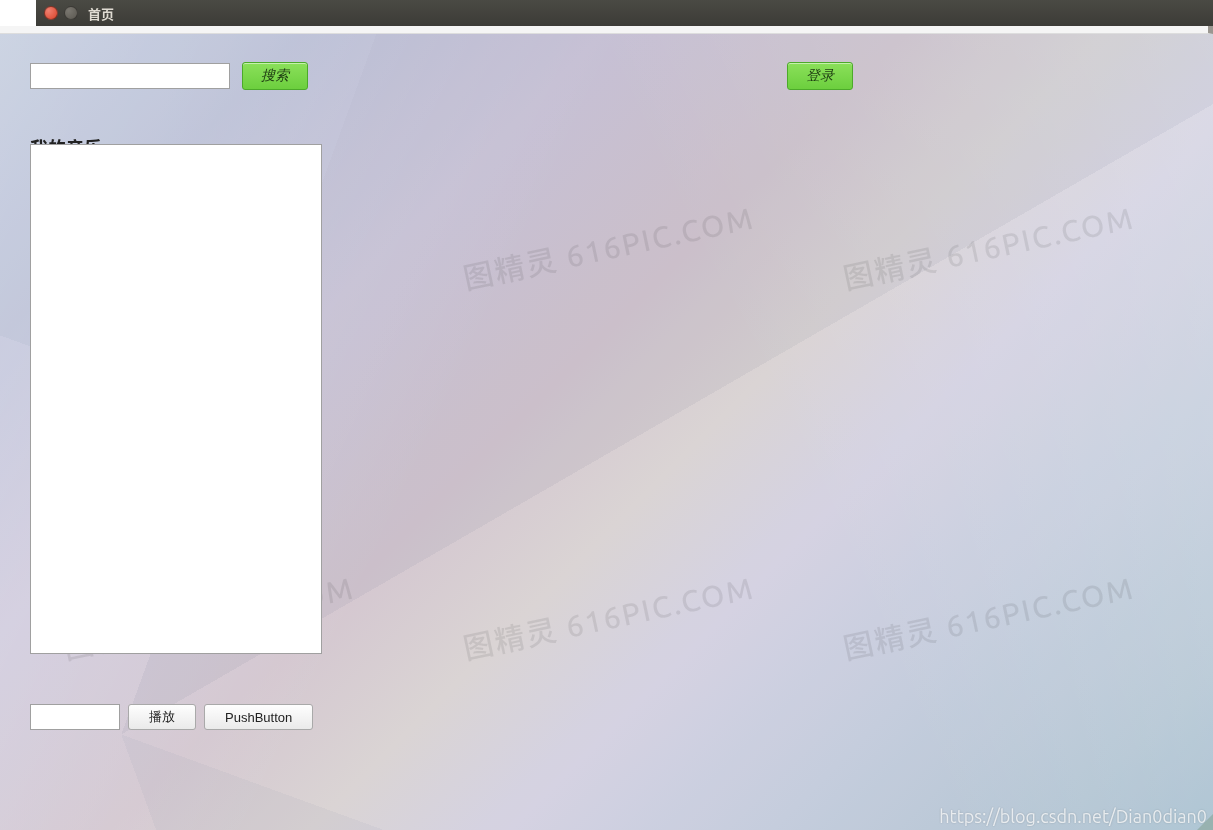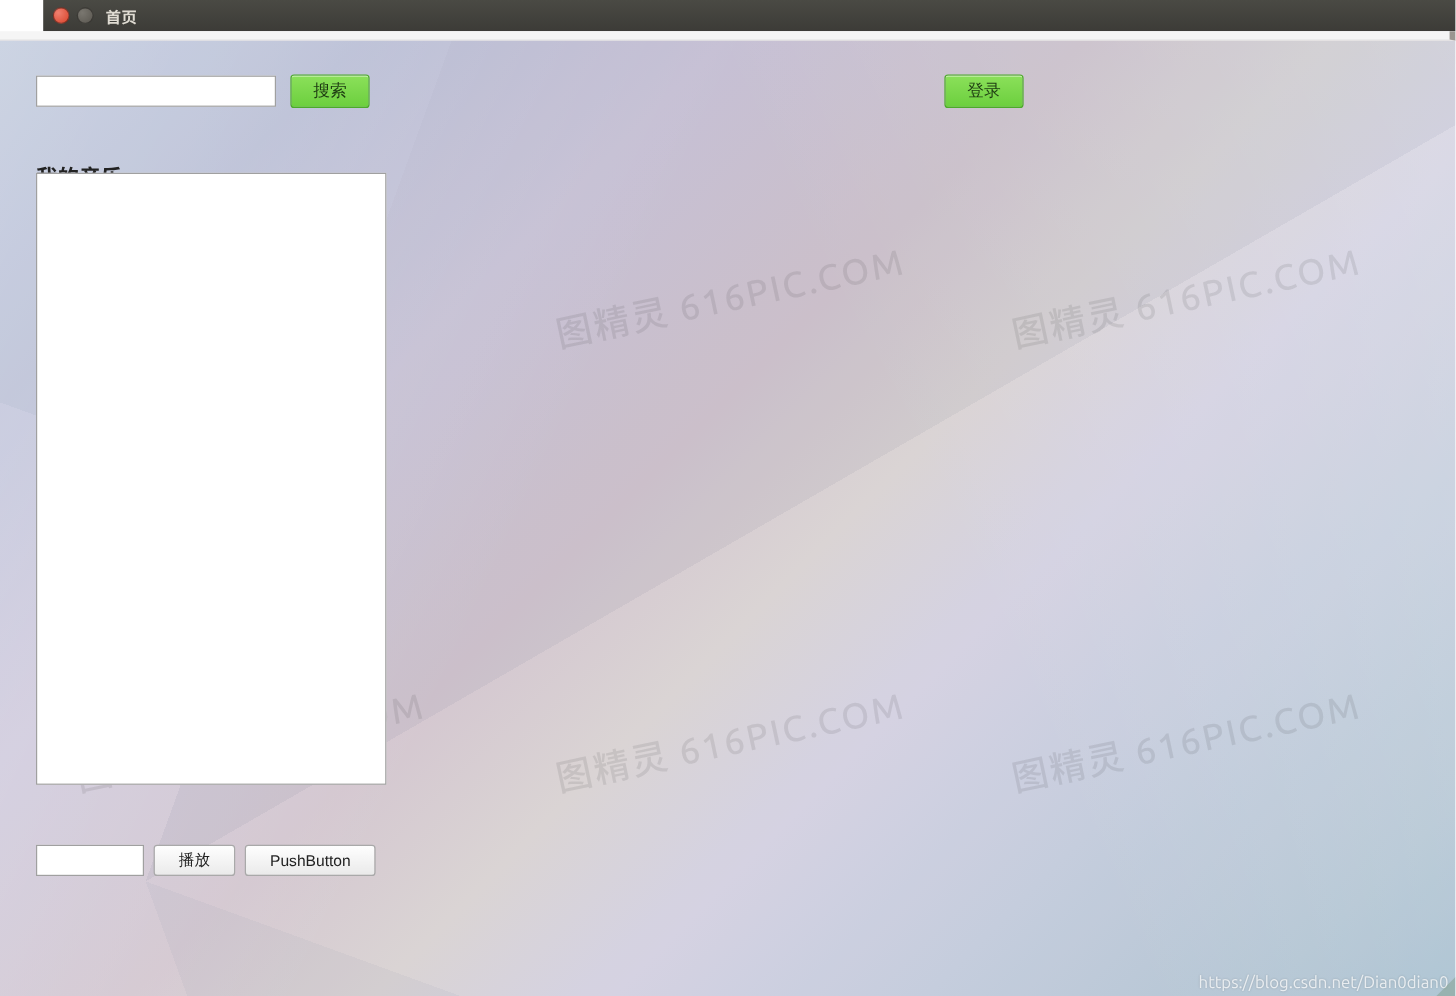--- a/index.html
+++ b/index.html
@@ -89,20 +89,21 @@
     .btn-green {
       height: 28px;
       padding: 0 18px;
       background: linear-gradient(to bottom, #8be05a, #6ccf3e);
       border: 1px solid #4caa2a;
       border-radius: 3px;
       color: #1d3a12;
       font-size: 14px;
       cursor: pointer;
       box-shadow: inset 0 1px 0 rgba(255,255,255,0.5);
+      font-style: italic;
     }
     .search-btn { margin-left: 12px; }
     .spacer { flex: 1; }
     .login-btn { margin-right: 330px; }
 
     .sidebar-label {
       position: absolute;
       top: 100px; left: 30px;
       font-size: 18px;
       color: #222;
@@ -136,21 +137,21 @@
       border: 1px solid #a9a9a9;
       border-radius: 3px;
       color: #222;
       font-size: 13px;
       cursor: pointer;
     }
     .footer-url {
       position: absolute;
       bottom: 4px; right: 6px;
       color: rgba(255,255,255,0.75);
-      font-size: 14px;
+      font-size: 18px;
       text-shadow: 0 0 2px rgba(0,0,0,0.2);
     }
     .corner-triangle {
       position: absolute;
       right: 0; bottom: 0;
       width: 0; height: 0;
       border-left: 16px solid transparent;
       border-bottom: 16px solid rgba(110,140,110,0.35);
     }
   </style>

